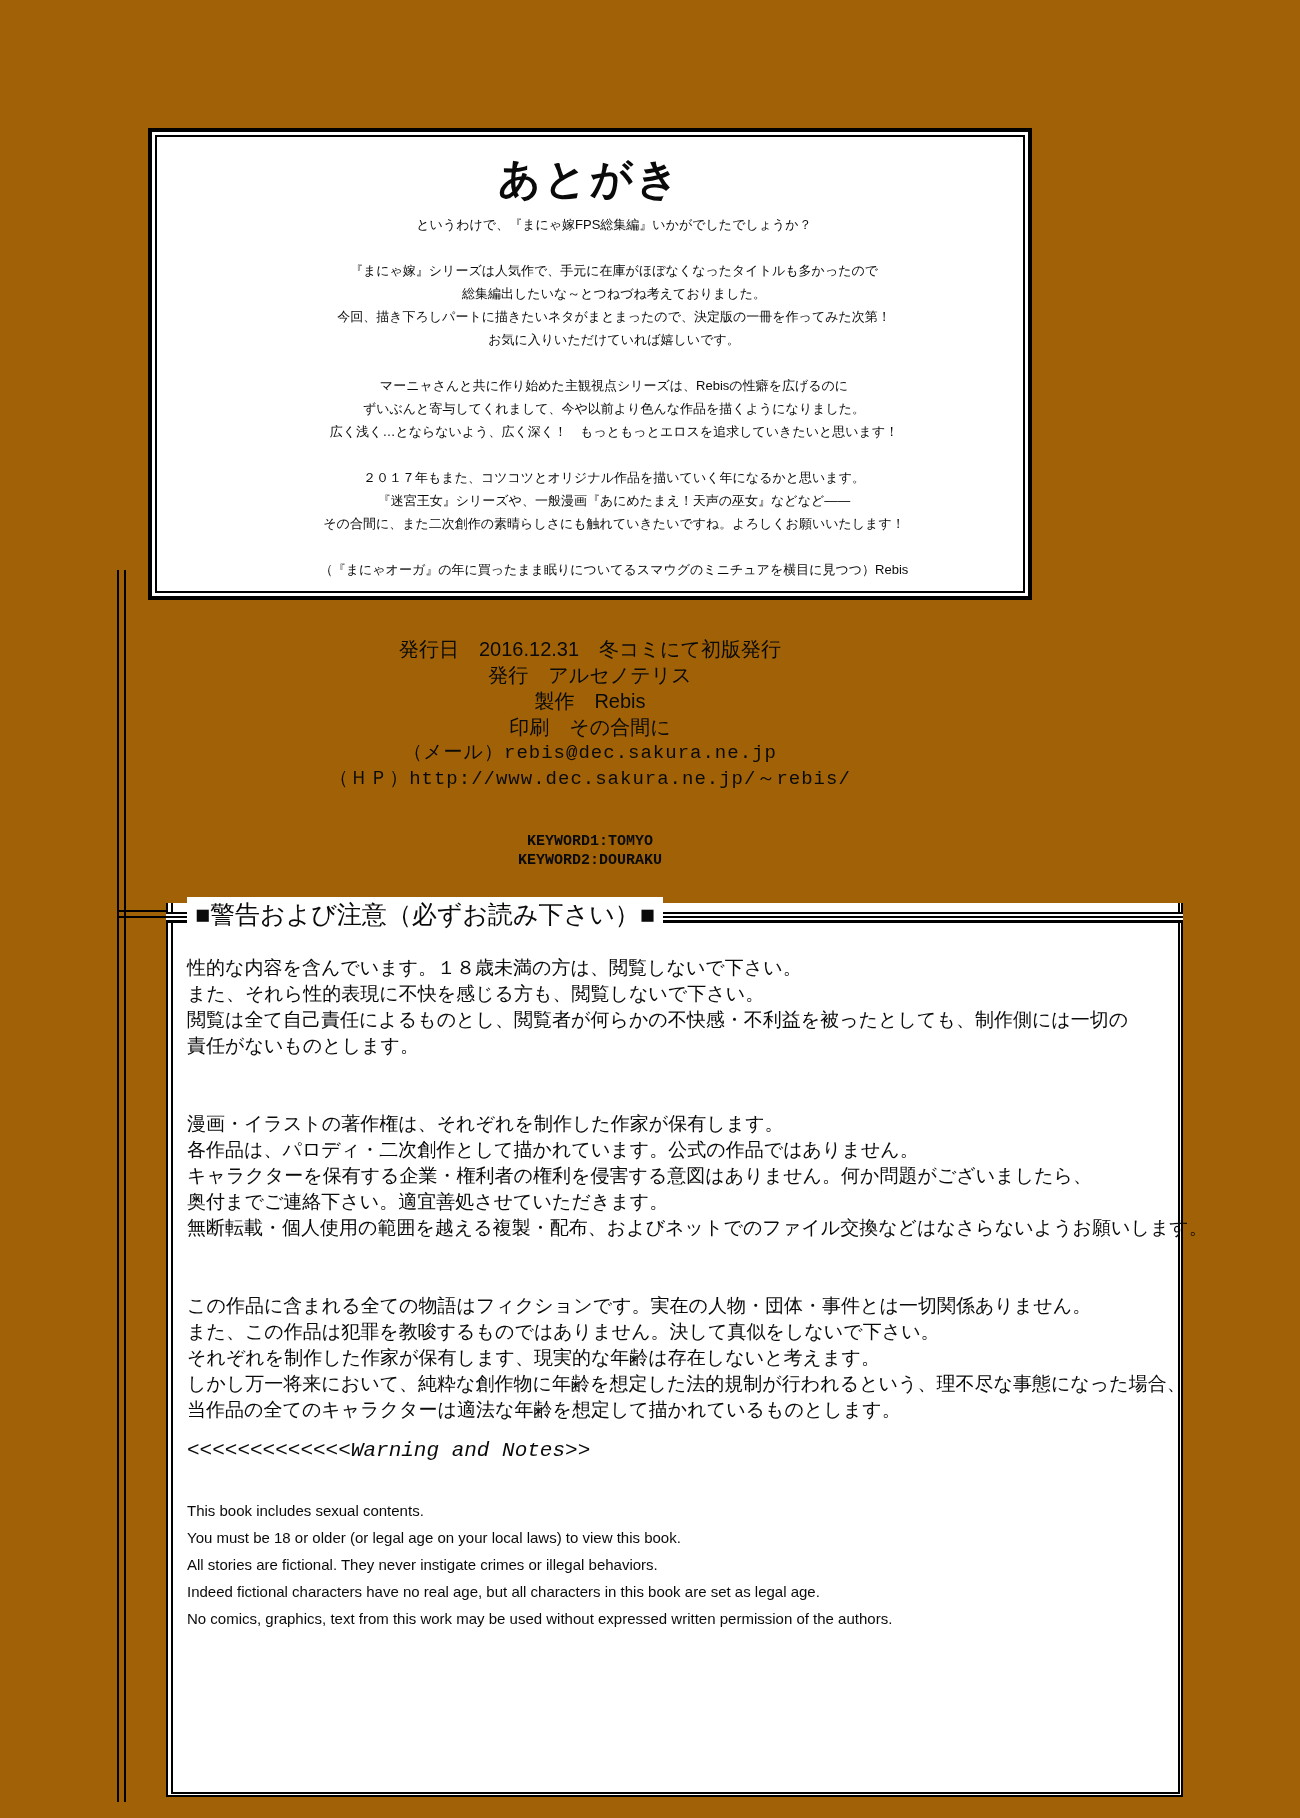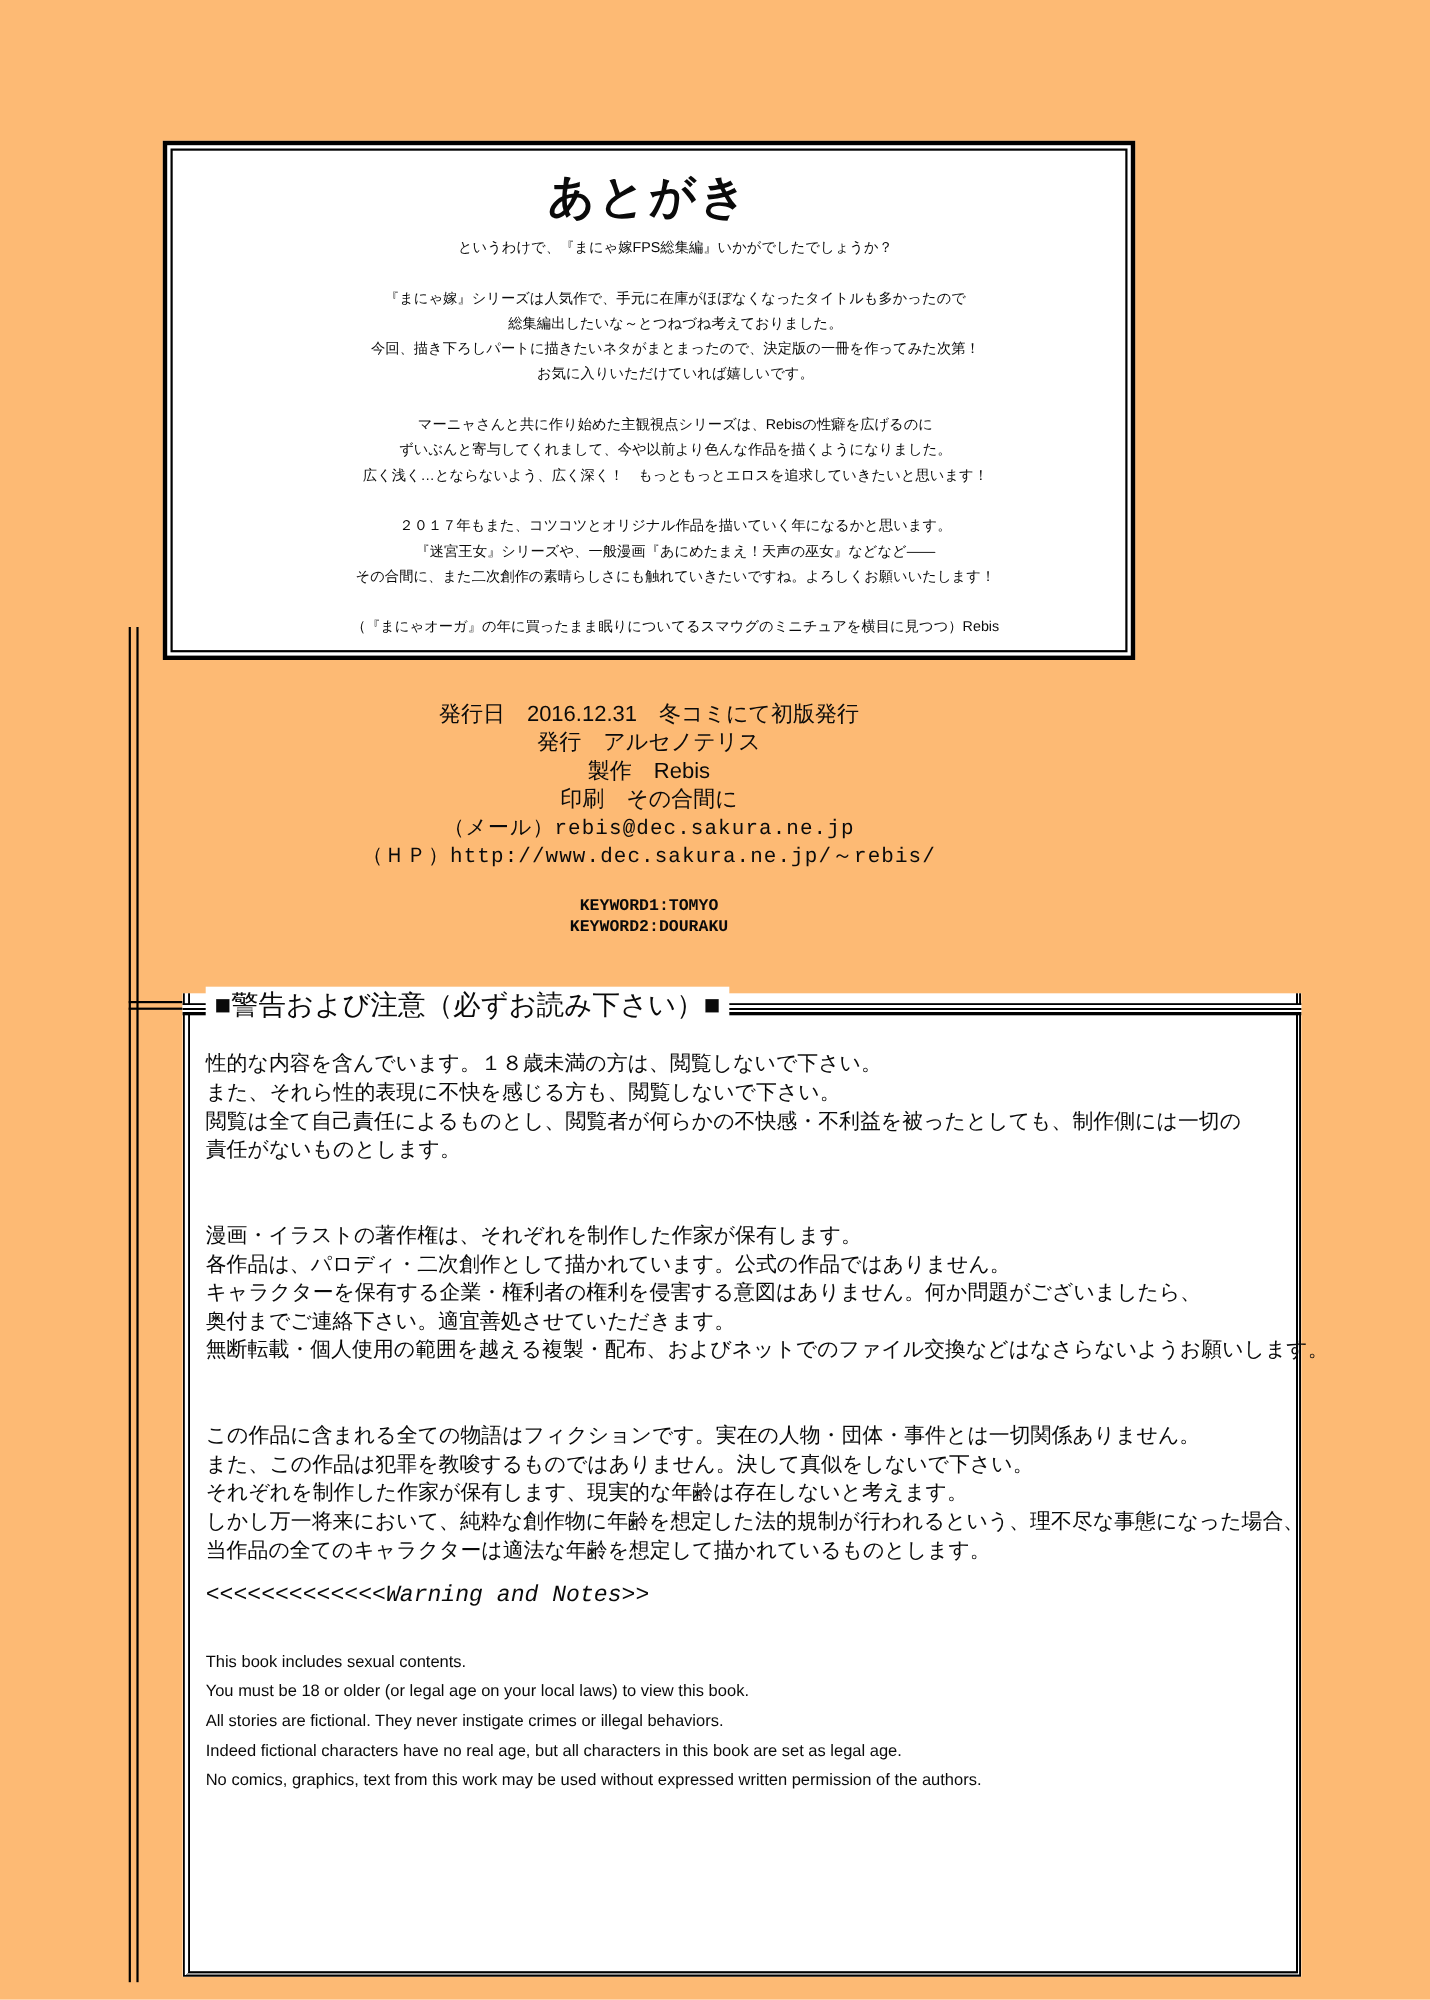--- a/index.html
+++ b/index.html
@@ -1,17 +1,17 @@
 <!DOCTYPE html>
 <html><head>
 <meta charset="utf-8">
 <style>
   html,body { margin:0; padding:0; background:#ffffff; }
   .page {
-    position:relative; width:1300px; height:1818px; background:#fdba74;
+    position:relative; width:1300px; height:1818px; background:#a16207;
     font-family:"Liberation Sans","DejaVu Sans",sans-serif;
     color:#0a0a0a; overflow:hidden;
   }
 
   
   .box1 {
     position:absolute; left:148px; top:128px; width:884px; height:472px;
     box-sizing:border-box; border:4px solid #000; padding:3px; background:#fff;
   }
   .box1-inner {
@@ -27,21 +27,21 @@
 
   
   .colophon { position:absolute; left:148px; top:636px; width:884px; text-align:center; }
   .colophon-main { font-size:20px; line-height:26px; }
   .c-line { height:26px; white-space:nowrap; }
   .colophon-contact {
     margin-top:0; font-size:19px; line-height:26px;
     font-family:"Liberation Mono","DejaVu Sans Mono",monospace; letter-spacing:1px;
   }
   .colophon-keywords {
-    margin-top:22px; font-size:15px; line-height:19px; font-weight:bold;
+    margin-top:40px; font-size:15px; line-height:19px; font-weight:bold;
     font-family:"Liberation Mono","DejaVu Sans Mono",monospace;
   }
   .k-line { height:19px; }
 
   
   .left-rail {
     position:absolute; left:117px; top:570px; width:5px; height:1232px;
     border-left:2px solid #000; border-right:2px solid #000;
   }
   .rail-connector {

